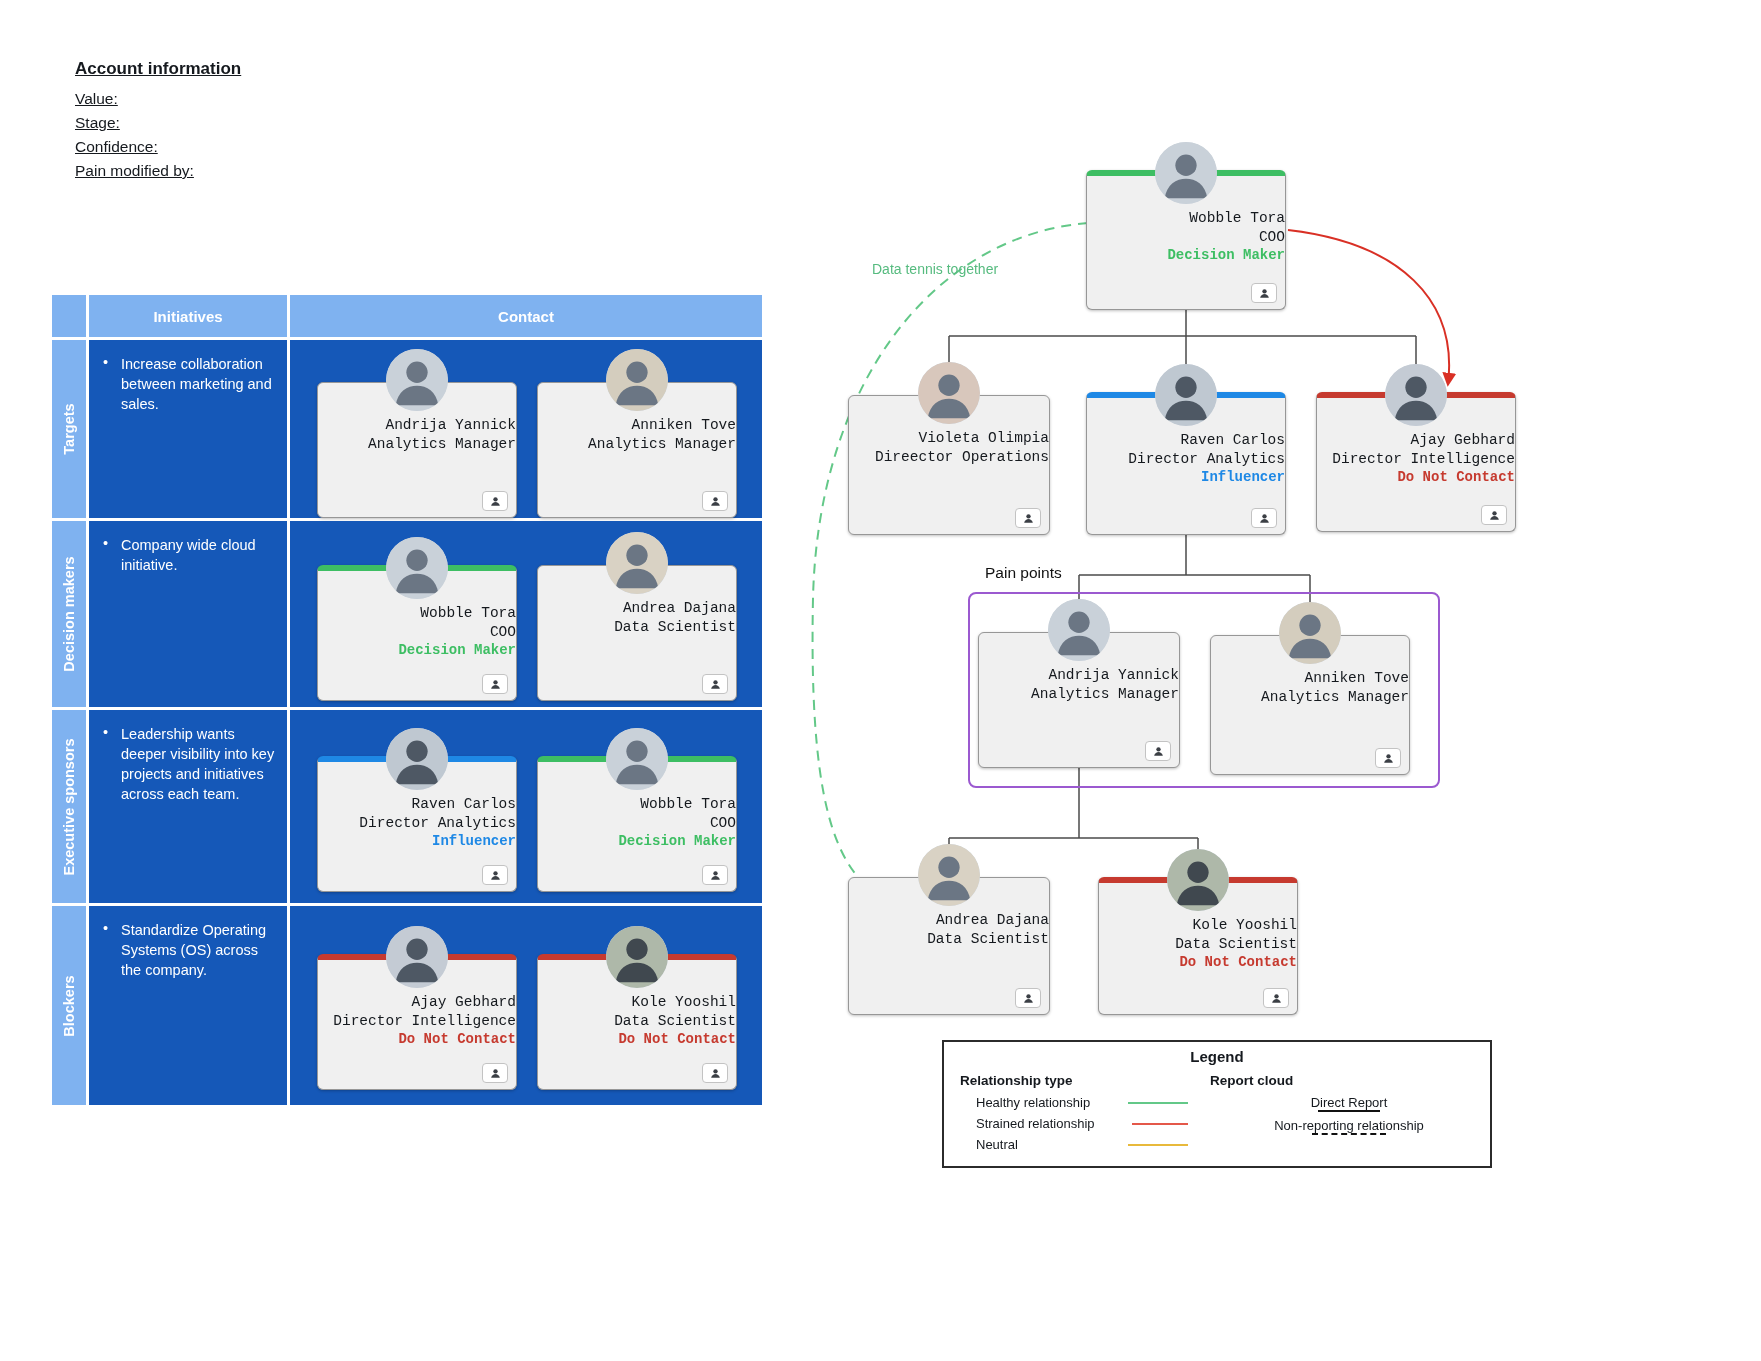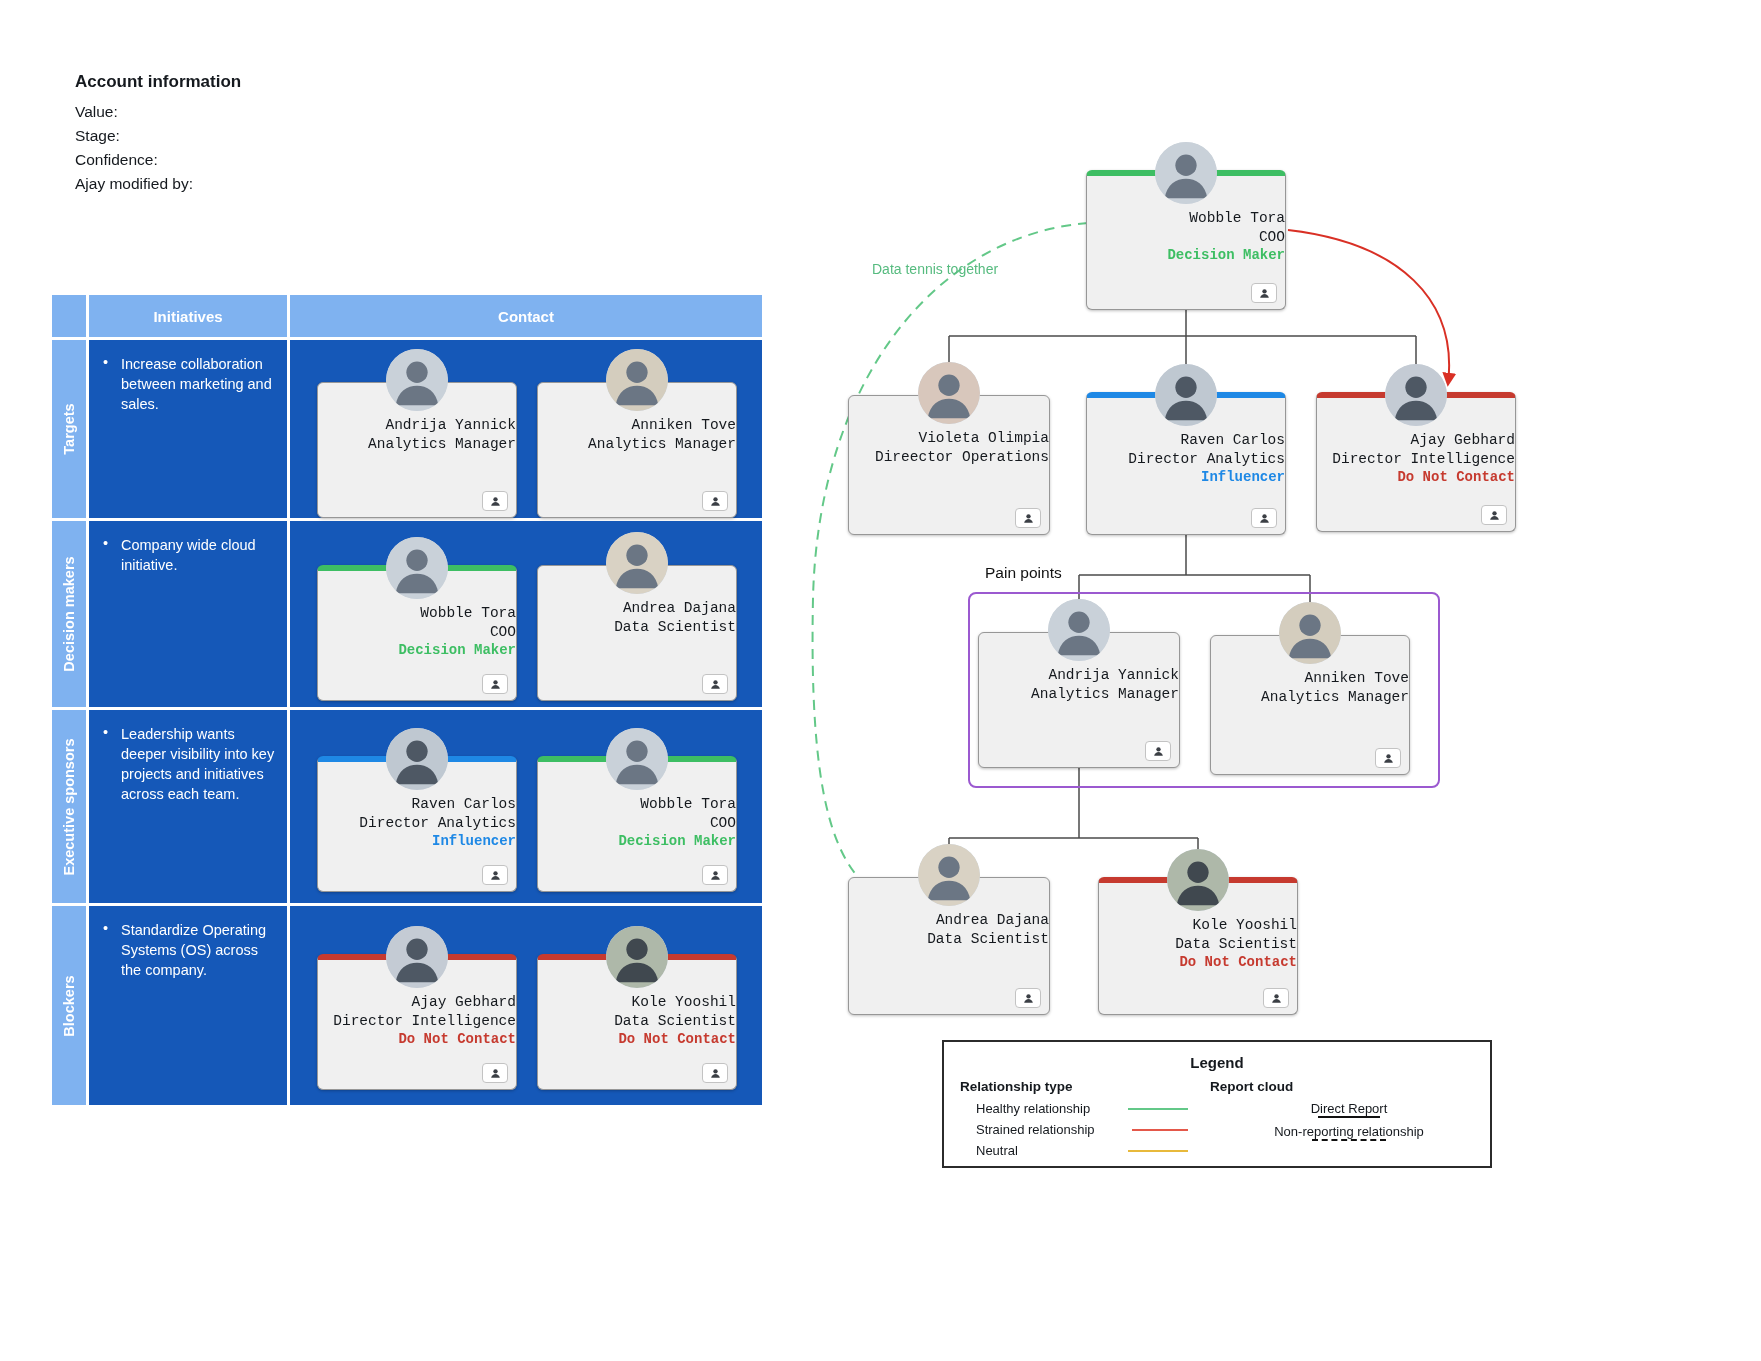--- a/index.html
+++ b/index.html
@@ -16,21 +16,21 @@
     --neutral:#E8B93B;
     --wire:#4A4A4A;
     --ink:#15191E;
   }
   *{box-sizing:border-box;margin:0;padding:0;}
   html,body{background:#fff;}
   body{font-family:"Liberation Sans", sans-serif;color:var(--ink);}
   .page{position:relative;width:1761px;height:1361px;background:#fff;overflow:hidden;}
 
   
-  .account-info{position:absolute;left:75px;top:72px;}
+  .account-info{position:absolute;left:75px;top:59px;text-decoration:underline;}
   .account-info .ai-title{font-weight:700;font-size:17px;margin-bottom:8px;}
   .account-info .ai-field{font-size:15.5px;line-height:24px;}
 
   
   .account-table{
     position:absolute;left:52px;top:295px;width:710px;
     display:grid;
     grid-template-columns:34px 198px 472px;
     grid-template-rows:42px 178px 186px 193px 199px;
     gap:3px;
@@ -70,21 +70,21 @@
   
   .edges{position:absolute;left:0;top:0;width:1761px;height:1361px;pointer-events:none;}
   .group-box{position:absolute;left:968px;top:592px;width:472px;height:196px;
     border:2px solid var(--purple);border-radius:8px;background:transparent;}
   .group-label{position:absolute;left:985px;top:564px;font-size:15.5px;color:#111;}
   .edge-label{position:absolute;left:872px;top:261px;font-size:14px;color:#56BB7F;}
 
   
   .legend{position:absolute;left:942px;top:1040px;width:550px;height:128px;
     border:2px solid #2B2B2B;background:#fff;}
-  .legend-title{text-align:center;font-weight:700;font-size:15px;margin-top:12px;}
+  .legend-title{text-align:center;font-weight:700;font-size:15px;margin-top:6px;}
   .legend-cols{display:flex;padding:8px 8px 0 16px;}
   .legend-col-left{width:250px;}
   .legend-col-right{flex:1;}
   .legend-header{font-weight:700;font-size:13.5px;margin-bottom:7px;}
   .legend-row{display:flex;align-items:center;justify-content:space-between;
     padding-left:16px;margin-bottom:6px;}
   .legend-row .legend-item-label{font-size:13px;}
   .lsample{display:inline-block;height:0;border-top:2px solid #111;}
   .ls-healthy{width:60px;border-top-color:var(--healthy);}
   .ls-strained{width:56px;border-top-color:var(--strained);}
@@ -97,21 +97,21 @@
 </head>
 <body>
 
 <div class="page">
 
   <div class="account-info">
     <div class="ai-title">Account information</div>
     <div class="ai-field">Value:</div>
     <div class="ai-field">Stage:</div>
     <div class="ai-field">Confidence:</div>
-    <div class="ai-field">Ajay modified by:</div>
+    <div class="ai-field">Pain modified by:</div>
   </div>
 
   <svg class="edges" width="1761" height="1361" viewBox="0 0 1761 1361">
     <defs>
       <marker id="arrow" viewBox="0 0 10 10" refX="8" refY="5" markerWidth="7" markerHeight="7" orient="auto-start-reverse">
         <path d="M0 0L10 5L0 10z" fill="#4A4A4A"></path>
       </marker>
       <marker id="arrow-red" viewBox="0 0 10 10" refX="8" refY="5" markerWidth="7" markerHeight="7" orient="auto-start-reverse">
         <path d="M0 0L10 5L0 10z" fill="#D93025"></path>
       </marker>

